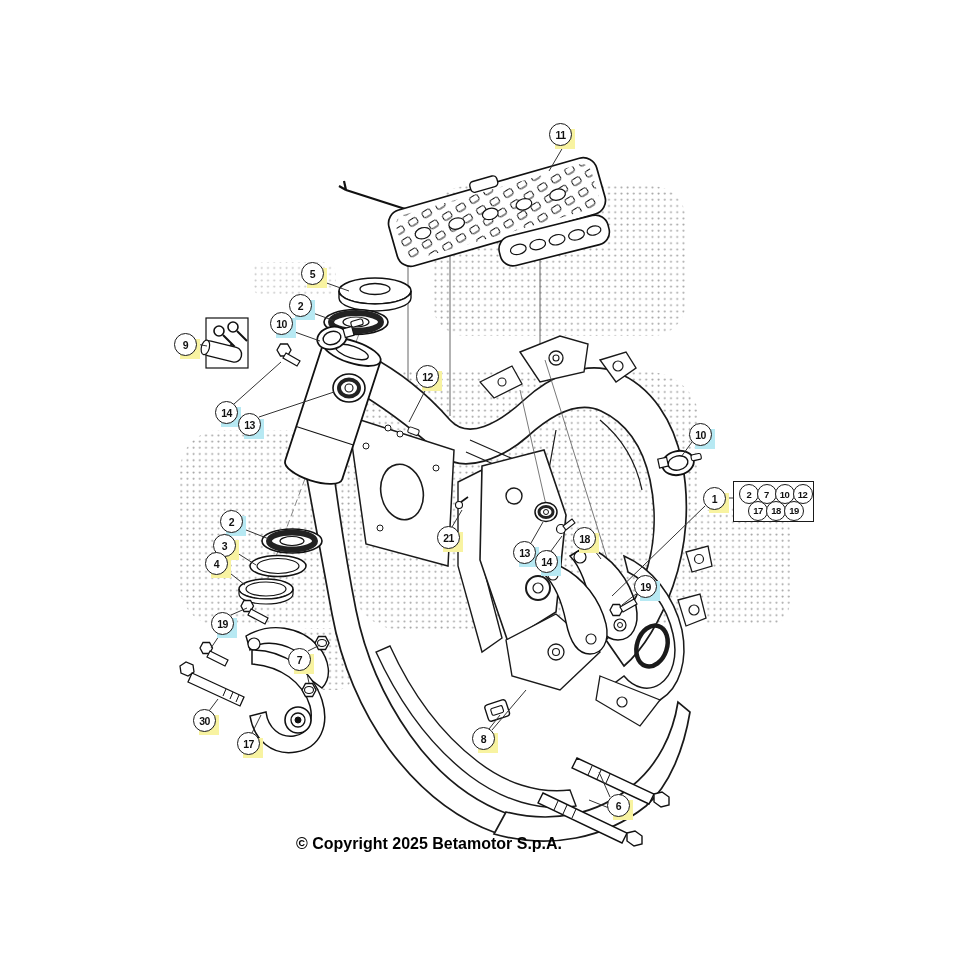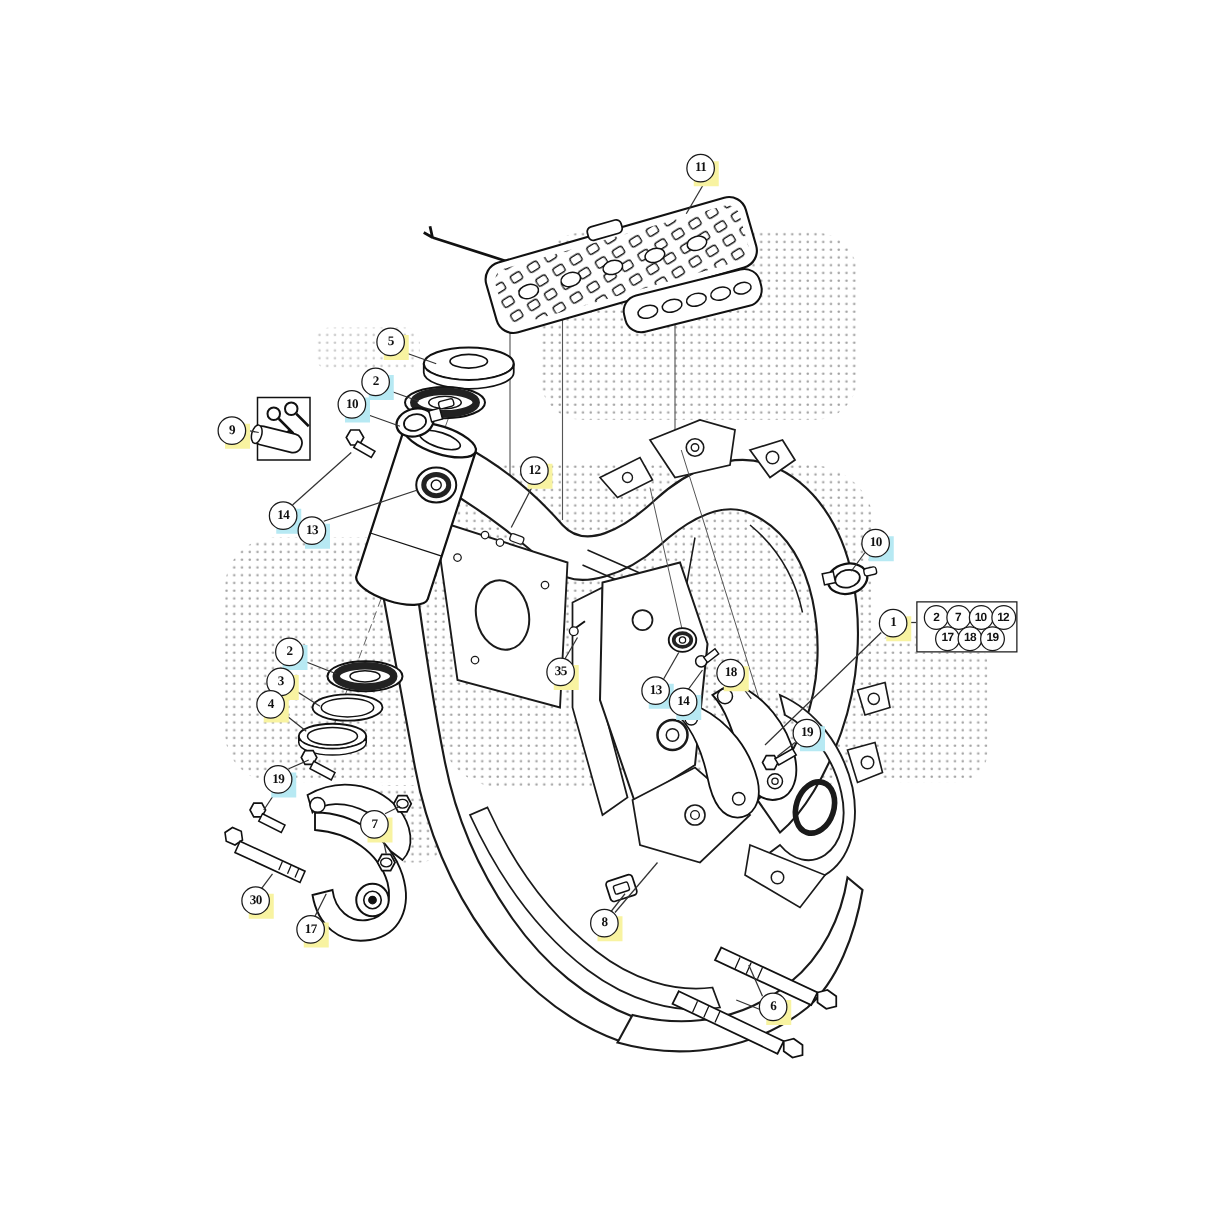--- a/index.html
+++ b/index.html
@@ -3,21 +3,21 @@
 <meta charset="utf-8">
 <style>
   html,body{margin:0;padding:0;background:#fff;}
   .stage{position:relative;width:980px;height:980px;background:#ffffff;overflow:hidden;
          font-family:"Liberation Sans", sans-serif;}
   svg{position:absolute;left:0;top:0;}
   .callout{position:absolute;width:26px;height:26px;cursor:pointer;}
   .callout .sq{position:absolute;left:6px;top:6px;width:20px;height:20px;}
   .callout .circ{position:absolute;left:0;top:0;width:21px;height:21px;border:1.6px solid #1a1a1a;
                  border-radius:50%;background:#fff;display:flex;align-items:center;justify-content:center;
-                 font-size:10.5px;font-weight:700;color:#111;letter-spacing:-0.5px;font-family:Liberation Serif, serif;}
+                 font-size:10.5px;font-weight:700;color:#111;letter-spacing:-0.5px;}
   .group-box{position:absolute;left:733px;top:481px;width:79px;height:39px;background:#fff;
              border:1.4px solid #1a1a1a;}
   .gb-circ{position:absolute;width:18px;height:18px;border:1.3px solid #1a1a1a;border-radius:50%;
            background:#fff;display:flex;align-items:center;justify-content:center;
            font-size:9.5px;font-weight:700;color:#111;letter-spacing:-0.5px;cursor:pointer;}
   .copyright{position:absolute;left:296px;top:835px;font-size:16px;font-weight:600;color:#000;}
 </style>
 </head>
 <body>
 
@@ -348,21 +348,21 @@
       <div class="callout" style="left: 213px; top: 534px;">
         <div class="sq" style="background: rgb(248, 243, 161);"></div>
         <div class="circ">3</div>
       </div>
       <div class="callout" style="left: 205px; top: 552px;">
         <div class="sq" style="background: rgb(248, 243, 161);"></div>
         <div class="circ">4</div>
       </div>
       <div class="callout" style="left: 437px; top: 526px;">
         <div class="sq" style="background: rgb(248, 243, 161);"></div>
-        <div class="circ">35</div>
+        <div class="circ">21</div>
       </div>
       <div class="callout" style="left: 513px; top: 541px;">
         <div class="sq" style="background: rgb(183, 233, 243);"></div>
         <div class="circ">13</div>
       </div>
       <div class="callout" style="left: 535px; top: 550px;">
         <div class="sq" style="background: rgb(183, 233, 243);"></div>
         <div class="circ">14</div>
       </div>
       <div class="callout" style="left: 573px; top: 527px;">
@@ -402,14 +402,15 @@
 <div class="group-box" id="group-box">
       <div class="gb-circ" style="left: 5px; top: 2px;">2</div>
       <div class="gb-circ" style="left: 22.5px; top: 2px;">7</div>
       <div class="gb-circ" style="left: 40.5px; top: 2px;">10</div>
       <div class="gb-circ" style="left: 58.5px; top: 2px;">12</div>
       <div class="gb-circ" style="left: 14px; top: 18.5px;">17</div>
       <div class="gb-circ" style="left: 32px; top: 18.5px;">18</div>
       <div class="gb-circ" style="left: 50px; top: 18.5px;">19</div>
     </div>
 
+<div class="copyright">© Copyright 2025 Betamotor S.p.A.</div>
 
 </div>
 
 </body></html>

